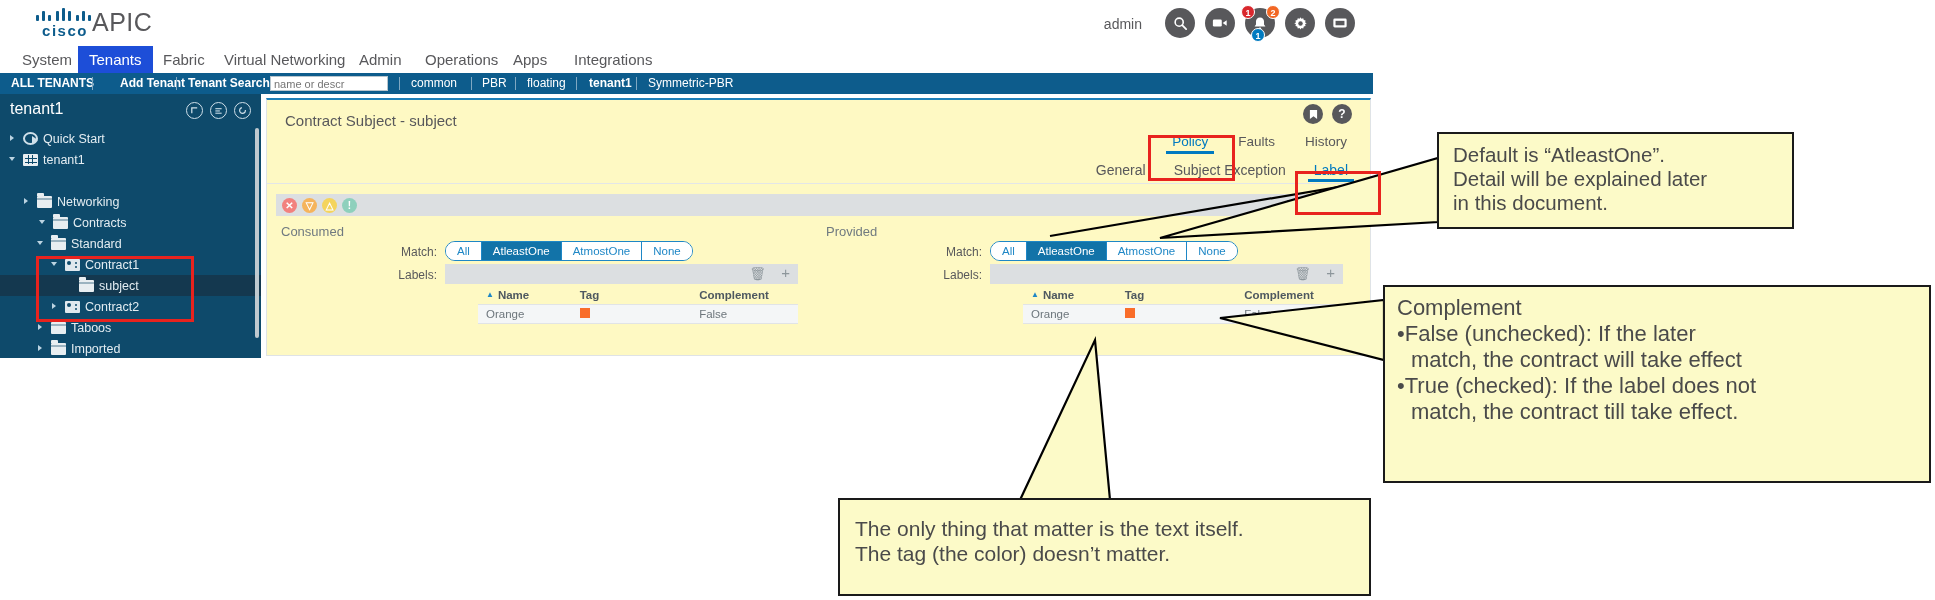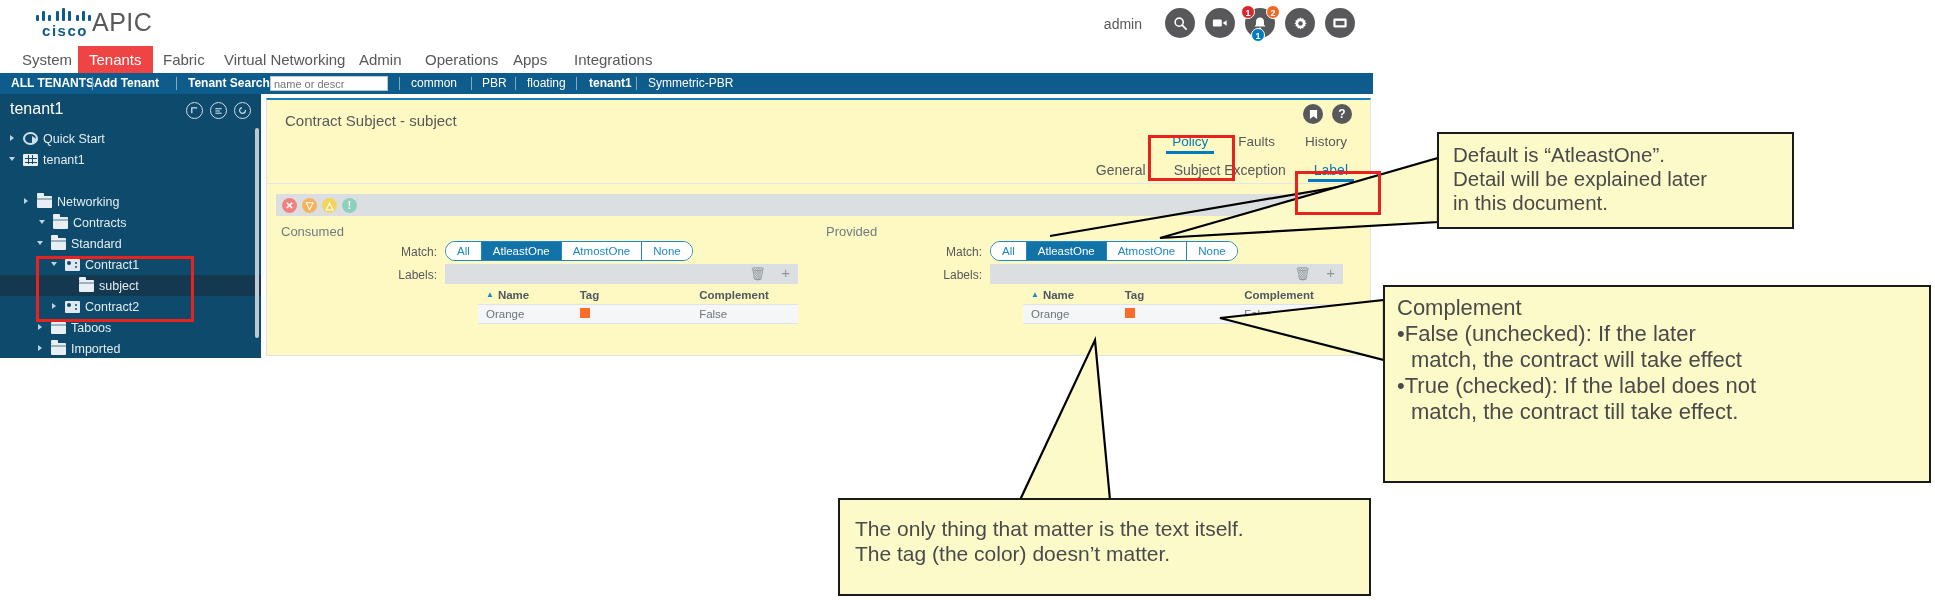--- a/index.html
+++ b/index.html
@@ -48,21 +48,21 @@
   .badge.red    { background:#d9272d; top:-3px; left:-4px; }
   .badge.orange { background:#f26724; top:-3px; right:-5px; }
   .badge.blue   { background:#007ac0; bottom:-4px; left:6px; }
 
   
   .mainnav { position:absolute; left:0; top:46px; width:1373px; height:27px; background:#fff; }
   .mainnav-item {
     position:absolute; top:0; height:27px; line-height:27px; padding:0 11px;
     font-size:15px; color:#58585b; white-space:nowrap;
   }
-  .mainnav-item.active { background:#ef4444; color:#fff; }
+  .mainnav-item.active { background:#1d4ed8; color:#fff; }
 
   
   .subnav {
     position:absolute; left:0; top:73px; width:1373px; height:21px;
     background:#0d5c8c; color:#fff; font-size:12px;
   }
   .subnav-item { position:absolute; top:0; height:21px; line-height:21px; white-space:nowrap; }
   .subnav-item.bold { font-weight:bold; }
   .subnav-sep { position:absolute; top:4px; width:1px; height:13px; background:#7fa8c2; }
   .tenant-search-input {
@@ -291,21 +291,21 @@
     <div class="mainnav-item" style="left:213px">Virtual Networking</div>
     <div class="mainnav-item" style="left:348px">Admin</div>
     <div class="mainnav-item" style="left:414px">Operations</div>
     <div class="mainnav-item" style="left:502px">Apps</div>
     <div class="mainnav-item" style="left:563px">Integrations</div>
   </div>
 
   <div class="subnav">
     <div class="subnav-item bold" style="left:11px">ALL TENANTS</div>
     <div class="subnav-sep" style="left:92px"></div>
-    <div class="subnav-item bold" style="left:94px">Add Tenant</div>
+    <div class="subnav-item bold" style="left:120px">Add Tenant</div>
     <div class="subnav-sep" style="left:176px"></div>
     <div class="subnav-item bold" style="left:188px">Tenant Search:</div>
     <input class="tenant-search-input" style="left: 270px;" type="text" placeholder="name or descr">
     <div class="subnav-sep" style="left:399px"></div>
     <div class="subnav-item" style="left:411px">common</div>
     <div class="subnav-sep" style="left:471px"></div>
     <div class="subnav-item" style="left:482px">PBR</div>
     <div class="subnav-sep" style="left:515px"></div>
     <div class="subnav-item" style="left:527px">floating</div>
     <div class="subnav-sep" style="left:576px"></div>

